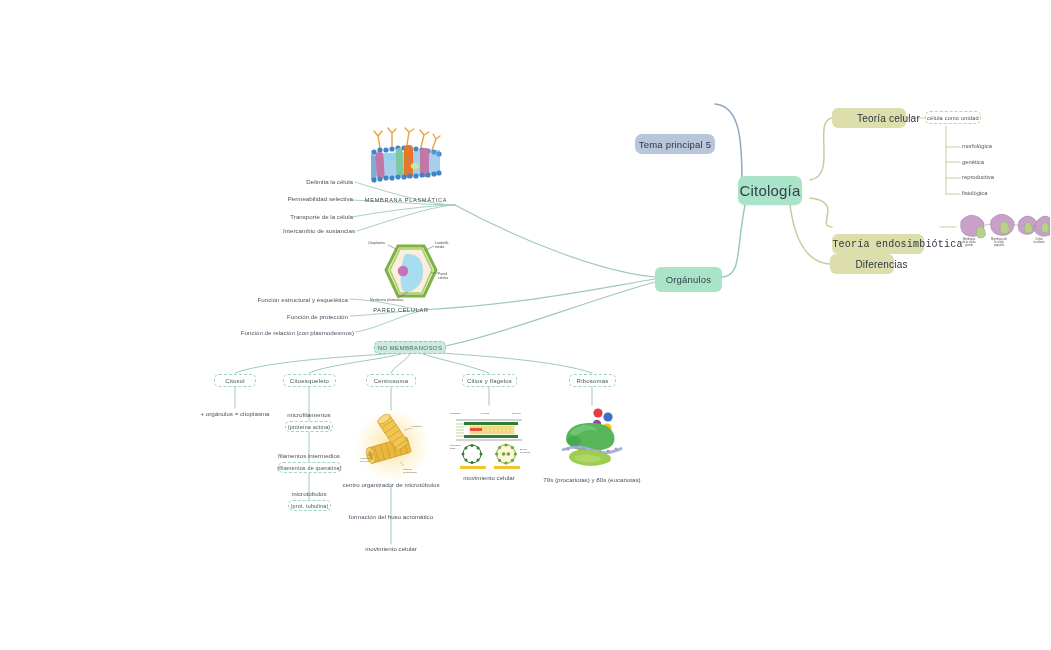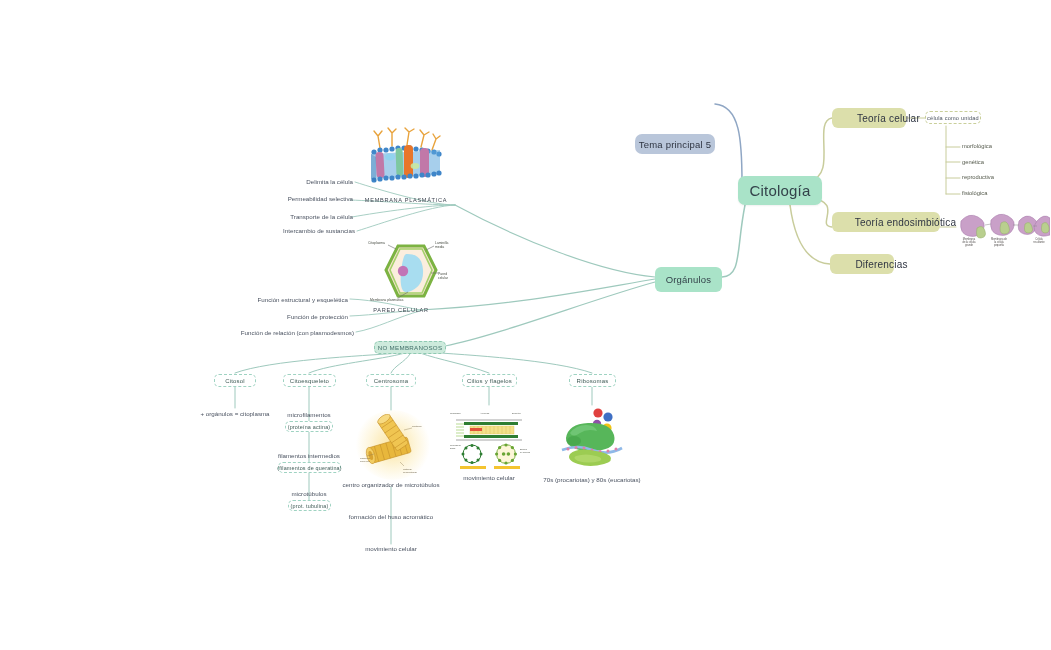--- a/index.html
+++ b/index.html
@@ -174,37 +174,37 @@
 
       <path d="M391,387 L391,410" stroke="#9ec9bd" stroke-width="1"></path>
       <path d="M391,487 L391,544" stroke="#9ec9bd" stroke-width="1"></path>
 
       <path d="M489,387 L489,405" stroke="#9ec9bd" stroke-width="1"></path>
 
       <path d="M592,387 L592,405" stroke="#9ec9bd" stroke-width="1"></path>
     </g>
   </svg>
 
-  <div class="node node-root" style="left:738px; top:176px; width:84px; height:29px;">
+  <div class="node node-root" style="left:738px; top:176px; width:64px; height:29px;">
     <span>Citología</span>
   </div>
 
   <div class="node node-blue" style="left:635px; top:94px; width:80px; height:20px;margin-top:40px;">
     <span>Tema principal 5</span>
   </div>
 
   <div class="node node-mint" style="left:655px; top:267px; width:67px; height:25px;">
     <span>Orgánulos</span>
   </div>
 
   <div class="node node-olive" style="left:832px; top:108px; width:74px; height:20px;">
     <span>Teoría celular</span>
   </div>
 
-  <div class="node node-olive" style="left:832px; top:212px; width:108px; height:20px;">
+  <div class="node node-olive" style="left:832px; top:234px; width:92px; height:20px;font-family:Liberation Mono, monospace;">
     <span>Teoría endosimbiótica</span>
   </div>
 
   <div class="node node-olive" style="left:830px; top:254px; width:64px; height:20px;">
     <span>Diferencias</span>
   </div>
 
   <div class="node node-ghost" style="left:925px; top:111px; width:56px; height:13px;">
     <span>célula como unidad</span>
   </div>

